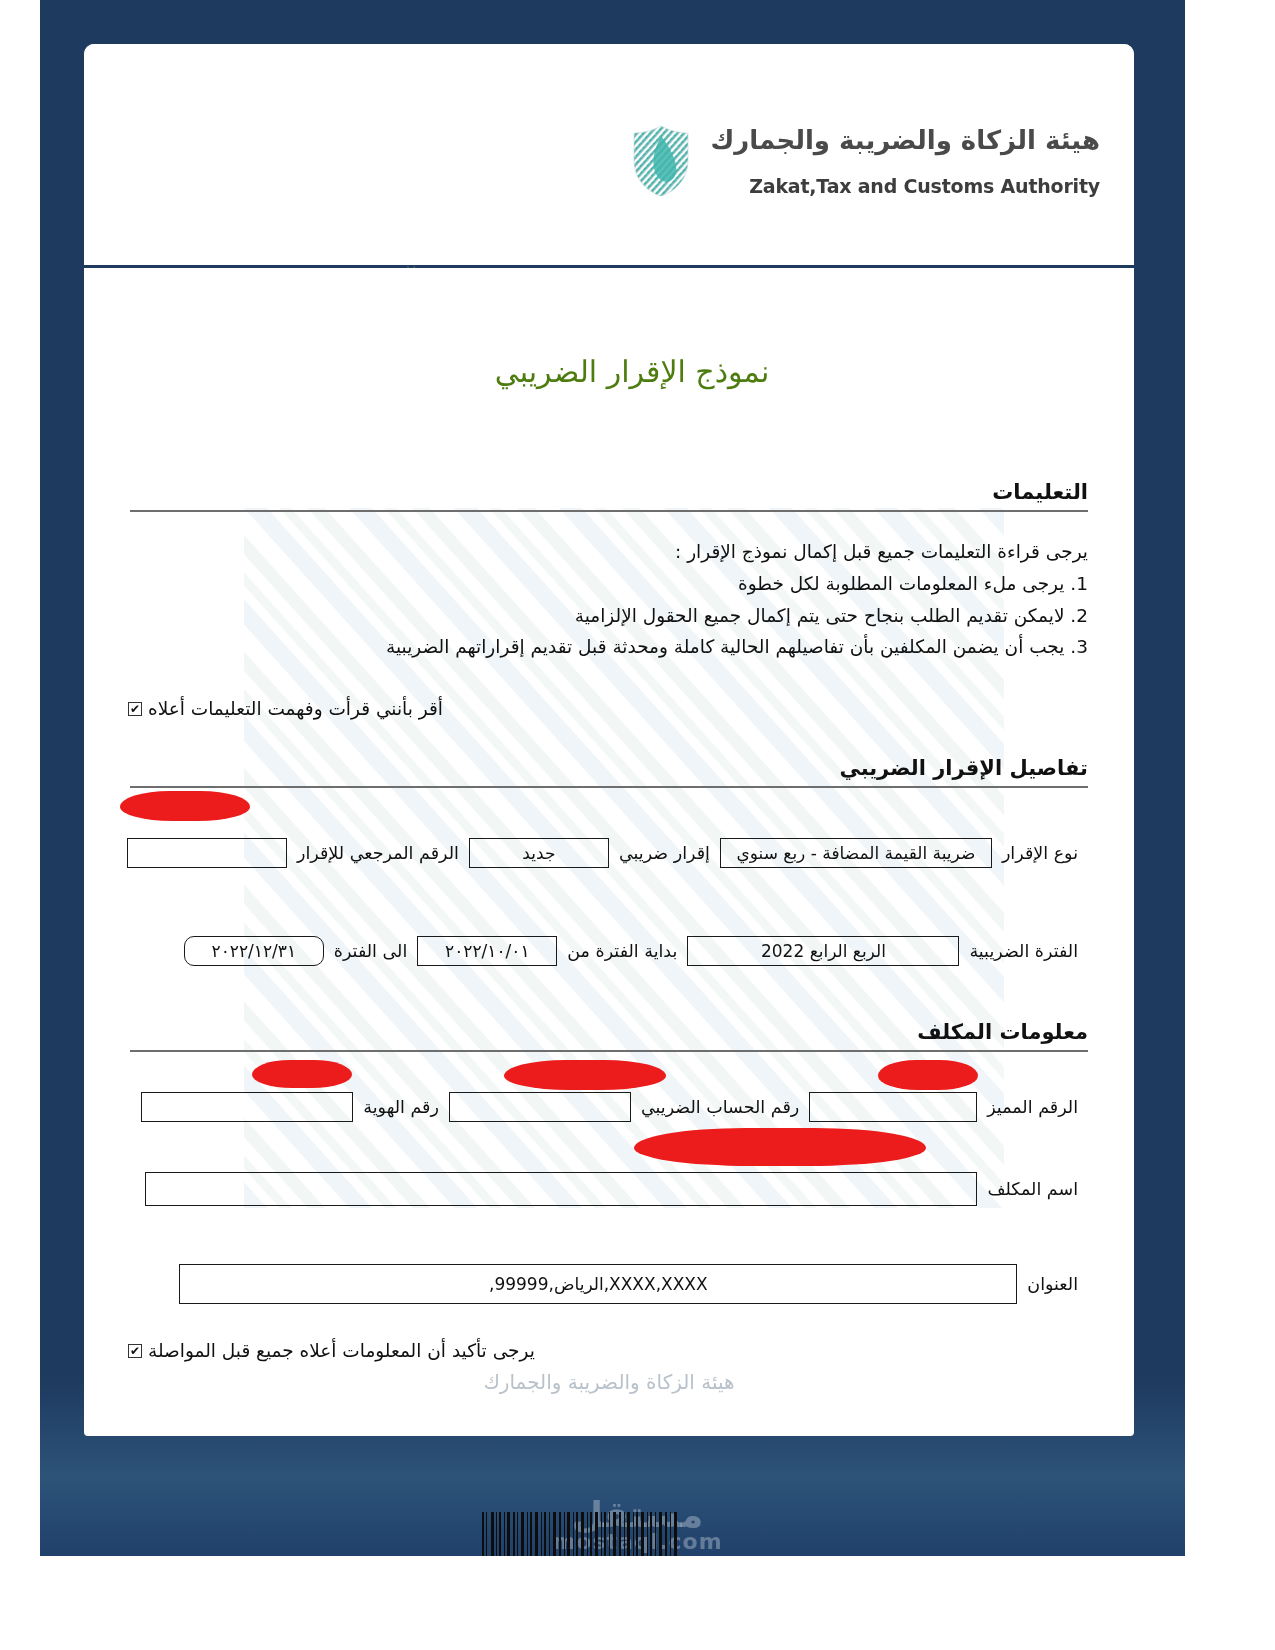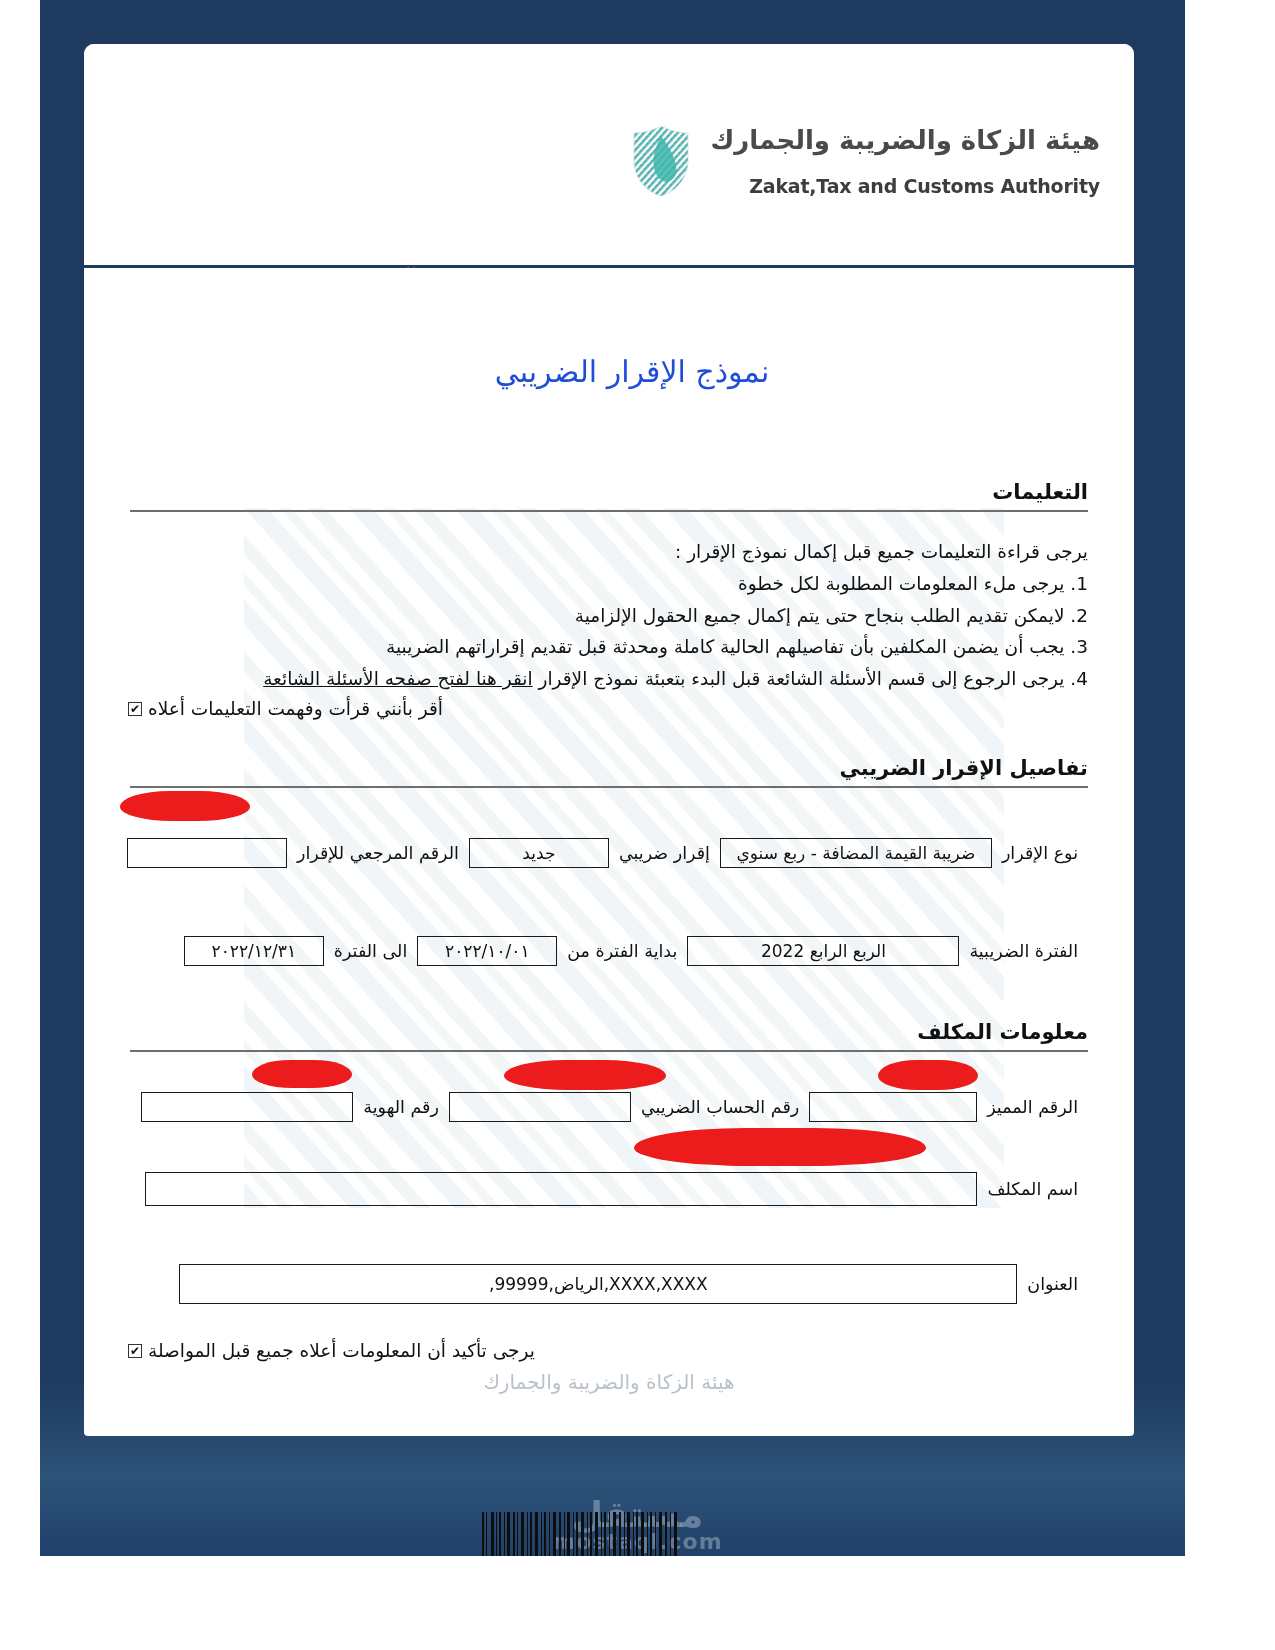--- a/index.html
+++ b/index.html
@@ -89,21 +89,21 @@
     left: 160px; top: 240px;
     width: 760px; height: 700px;
     opacity: 0.55;
     pointer-events: none;
   }
 
   .doc-title {
     position: absolute;
     left: 0; top: 86px; width: 100%;
     text-align: center;
-    font-size: 30px; color: #1d4ed8;
+    font-size: 30px; color: #4d7c0f;
     font-family: "DejaVu Serif", "Liberation Serif", serif;
     padding-left: 46px;
   }
 
   
   .section {
     position: absolute; left: 46px; width: 958px;
   }
   .sec-head {
     text-align: right;
@@ -263,24 +263,20 @@
       <div class="section" style="top:212px;">
         <div class="sec-head">التعليمات</div>
         <div class="sec-rule"></div>
       </div>
 
       <div class="instr-list">
         <div>يرجى قراءة التعليمات جميع قبل إكمال نموذج الإقرار :</div>
         <div>1. يرجى ملء المعلومات المطلوبة لكل خطوة</div>
         <div>2. لايمكن تقديم الطلب بنجاح حتى يتم إكمال جميع الحقول الإلزامية</div>
         <div>3. يجب أن يضمن المكلفين بأن تفاصيلهم الحالية كاملة ومحدثة قبل تقديم إقراراتهم الضريبية</div>
-        <div>
-          <span>4. يرجى الرجوع إلى قسم الأسئلة الشائعة قبل البدء بتعبئة نموذج الإقرار</span>
-          <span class="link-faq">انقر هنا لفتح صفحه الأسئلة الشائعة</span>
-        </div>
       </div>
 
       <div class="ack-row">
         <span>أقر بأنني قرأت وفهمت التعليمات أعلاه</span>
         <span class="chk">✔</span>
       </div>
 
       <div class="section" style="top:488px;">
         <div class="sec-head">تفاصيل الإقرار الضريبي</div>
         <div class="sec-rule"></div>
@@ -294,21 +290,21 @@
         <span class="flabel">الرقم المرجعي للإقرار</span>
         <span class="fbox" style="width:160px;"></span>
       </div>
 
       <div class="frow" style="top:668px; right:46px;">
         <span class="flabel">الفترة الضريبية</span>
         <span class="fbox" style="width:272px;">الربع الرابع 2022</span>
         <span class="flabel">بداية الفترة من</span>
         <span class="fbox" style="width:140px;">٢٠٢٢/١٠/٠١</span>
         <span class="flabel">الى الفترة</span>
-        <span class="fbox" style="width:140px;">٢٠٢٢/١٢/٣١</span>
+        <span class="fbox" style="width:140px;border-radius:10px;">٢٠٢٢/١٢/٣١</span>
       </div>
 
       <div class="section" style="top:752px;">
         <div class="sec-head">معلومات المكلف</div>
         <div class="sec-rule"></div>
       </div>
 
       <div class="frow" style="top:824px; right:46px;">
         <span class="flabel">الرقم المميز</span>
         <span class="fbox" style="width:168px;"></span>

